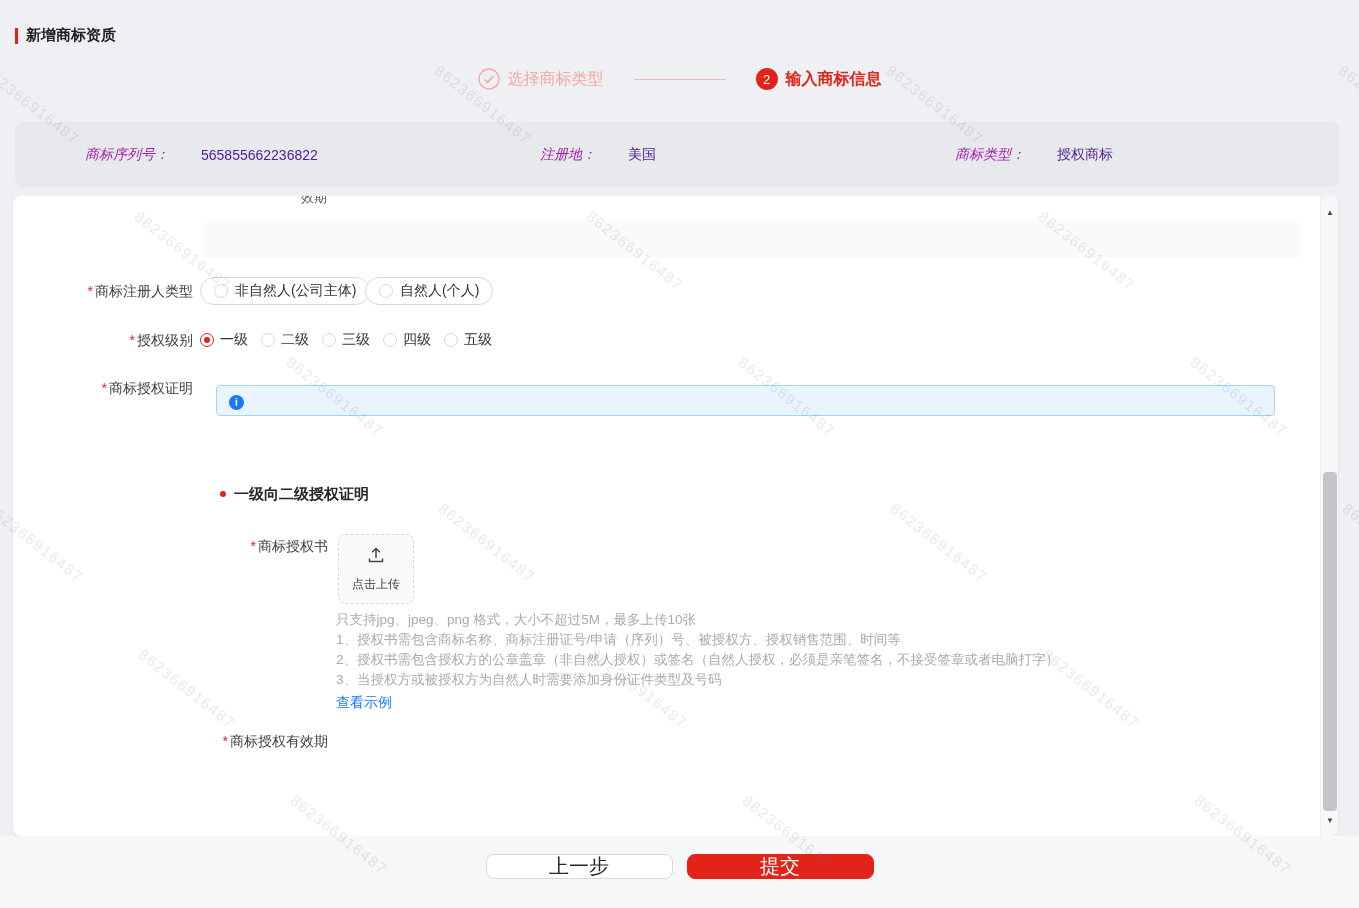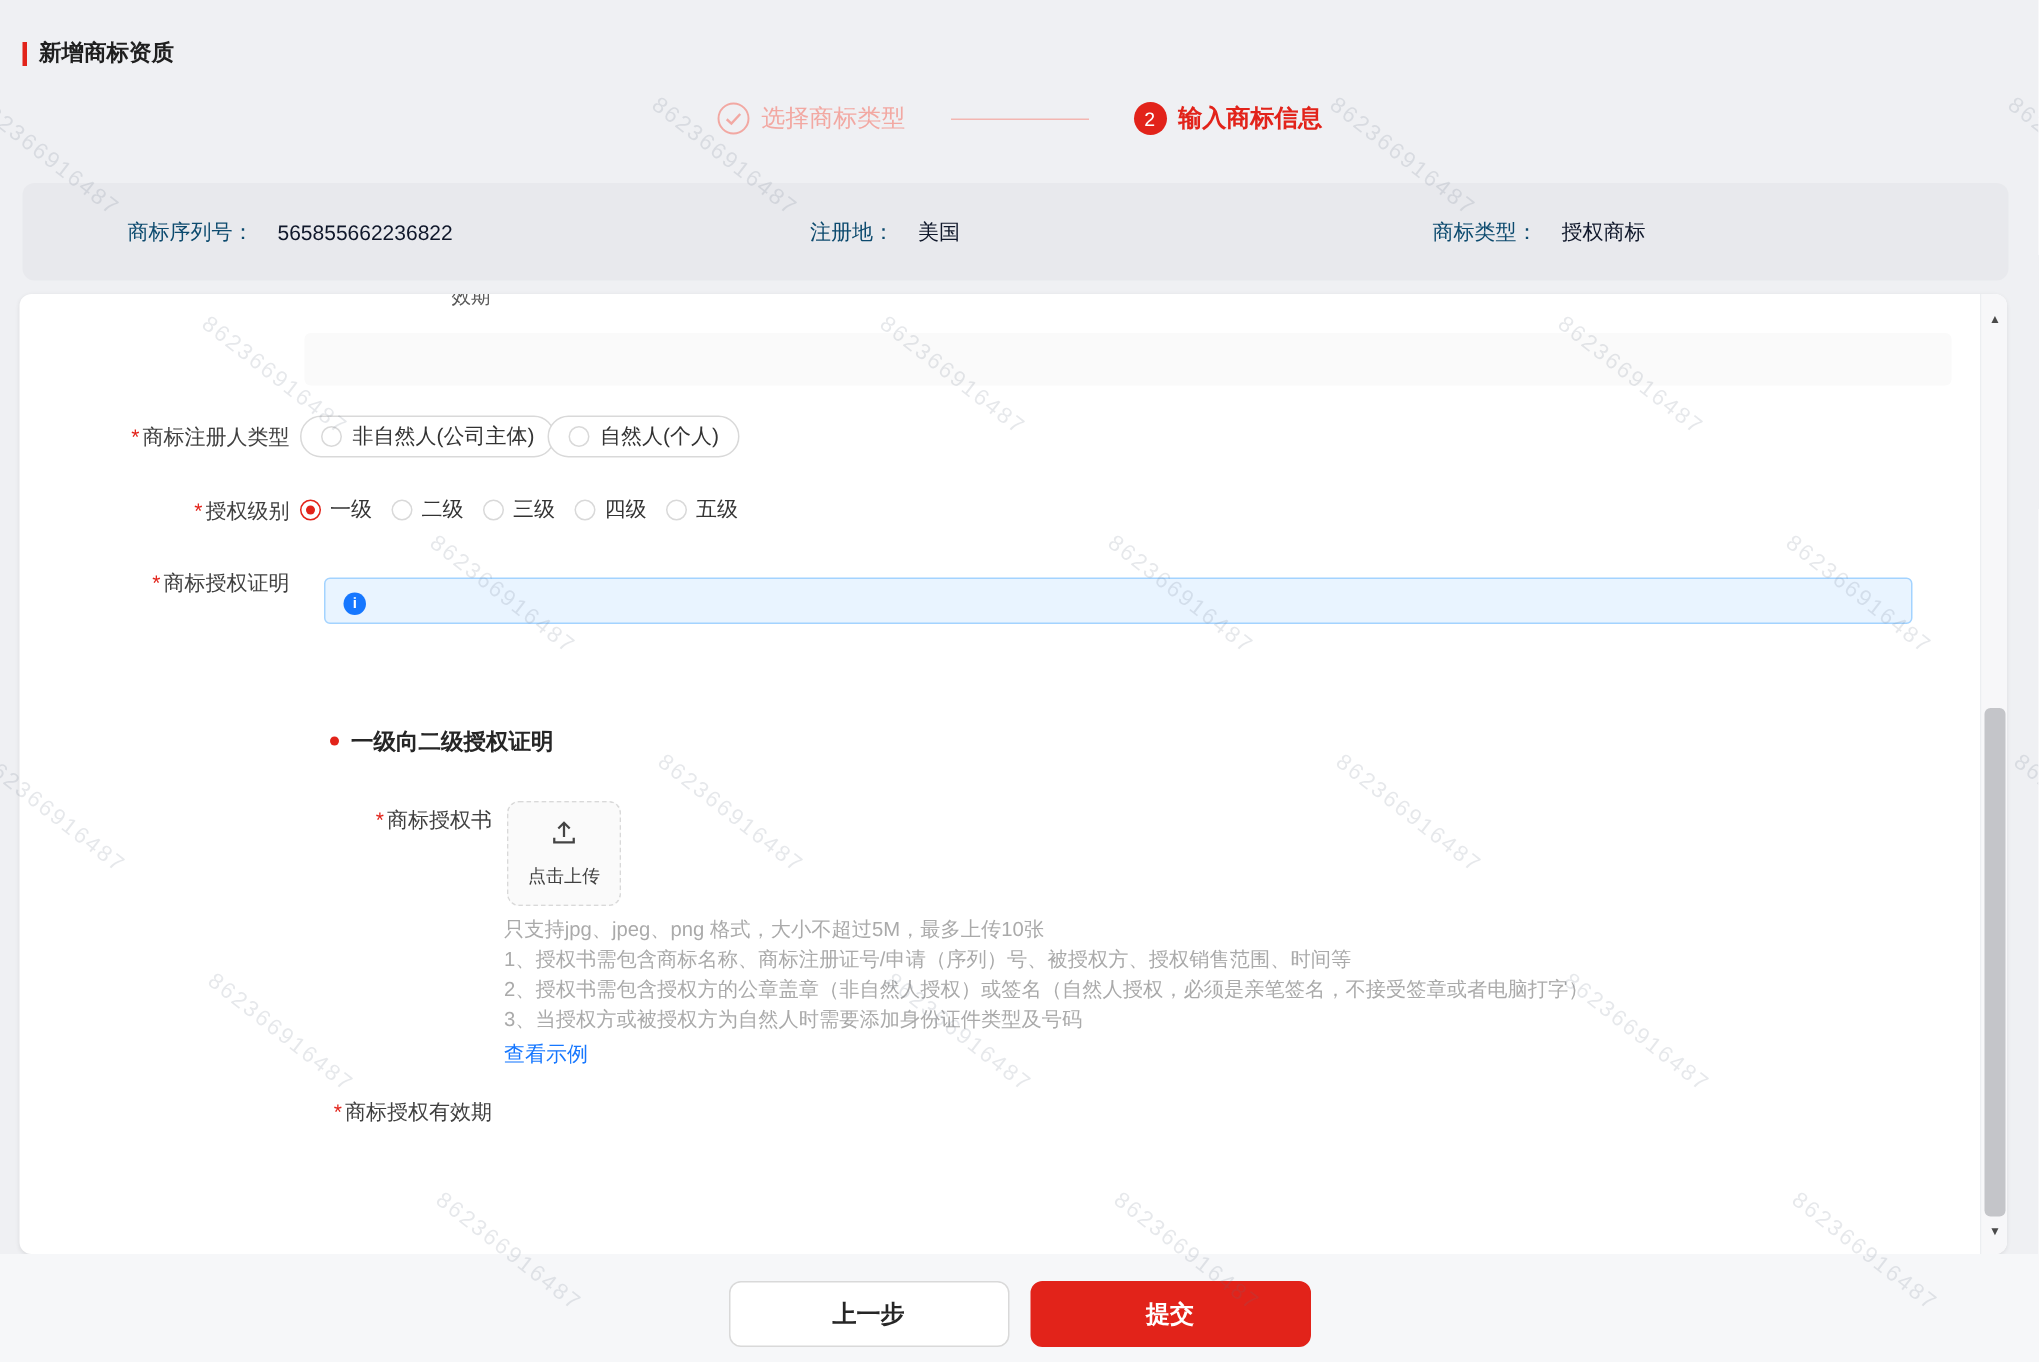--- a/index.html
+++ b/index.html
@@ -29,22 +29,22 @@
   .step-label-done { font-size:16px; color:#f2a8a2; }
   .step-line { width:92px; height:1px; background:#f3b6b1; margin:0 14px; }
   .step-circle-active { width:22px; height:22px; border-radius:50%; background:#e2231a; color:#fff;
              display:flex; align-items:center; justify-content:center; font-size:13px; }
   .step-label-active { font-size:16px; font-weight:bold; color:#e2231a; }
 
   
   .summary-bar { position:absolute; left:15px; top:122px; width:1324px; height:65px;
              background:#e8e9ed; border-radius:8px; }
   .summary-field { position:absolute; top:0; height:65px; display:flex; align-items:center; }
-  .summary-label { color:#0c4a6e; }
-  .summary-value { color:#0f172a; margin-left:16px; }
+  .summary-label { color:#a21caf;font-style:italic; }
+  .summary-value { color:#4c1d95; margin-left:32px; }
   .sf-1 { left:70px; } .sf-2 { left:525px; } .sf-3 { left:940px; }
 
   
   .panel { position:absolute; left:13px; top:196px; width:1325px; height:640px; background:#fff;
            border-radius:8px; box-shadow:0 1px 3px rgba(0,0,0,0.08); }
   .clip-row { position:absolute; left:288px; top:0; height:16px; overflow:hidden; color:#595959; font-size:13px; }
   .clip-row span { display:block; margin-top:-7px; }
   .top-grayband { position:absolute; left:190px; top:26px; width:1098px; height:35px;
            background:#fafafa; border-radius:4px; }
 
@@ -103,22 +103,22 @@
            background:#f7f7f9; border-left:1px solid #eceef1; border-radius:0 8px 8px 0; }
   .scroll-arrow { position:absolute; left:0; width:18px; text-align:center; font-size:8px; color:#4a4a4a;
            cursor:pointer; line-height:10px; }
   .arrow-up { top:12px; } .arrow-down { bottom:10px; }
   .scroll-thumb { position:absolute; left:2px; top:276px; width:14px; height:339px;
            background:#c4c5c9; border-radius:4px; cursor:pointer; }
 
   
   .footer { position:absolute; left:0; top:836px; width:1359px; height:72px; background:#f6f7f9;
            display:flex; align-items:flex-start; justify-content:center; gap:14px; padding-top:18px; }
-  .btn { height:44px; width:187px; border-radius:8px; font-size:16px; display:flex; align-items:center;
-           justify-content:center; cursor:pointer; font-family:inherit;font-weight:bold; }
+  .btn { height:25px; width:187px; border-radius:8px; font-size:20px; display:flex; align-items:center;
+           justify-content:center; cursor:pointer; font-family:inherit; }
   .btn-prev { background:#fff; border:1px solid #d9d9d9; color:#262626; }
   .btn-submit { background:#e2231a; border:1px solid #e2231a; color:#fff; }
 </style>
 </head>
 <body>
 
 <div class="page-header">
   <div class="title-bar"></div>
   <div class="page-title">新增商标资质</div>
 </div>

